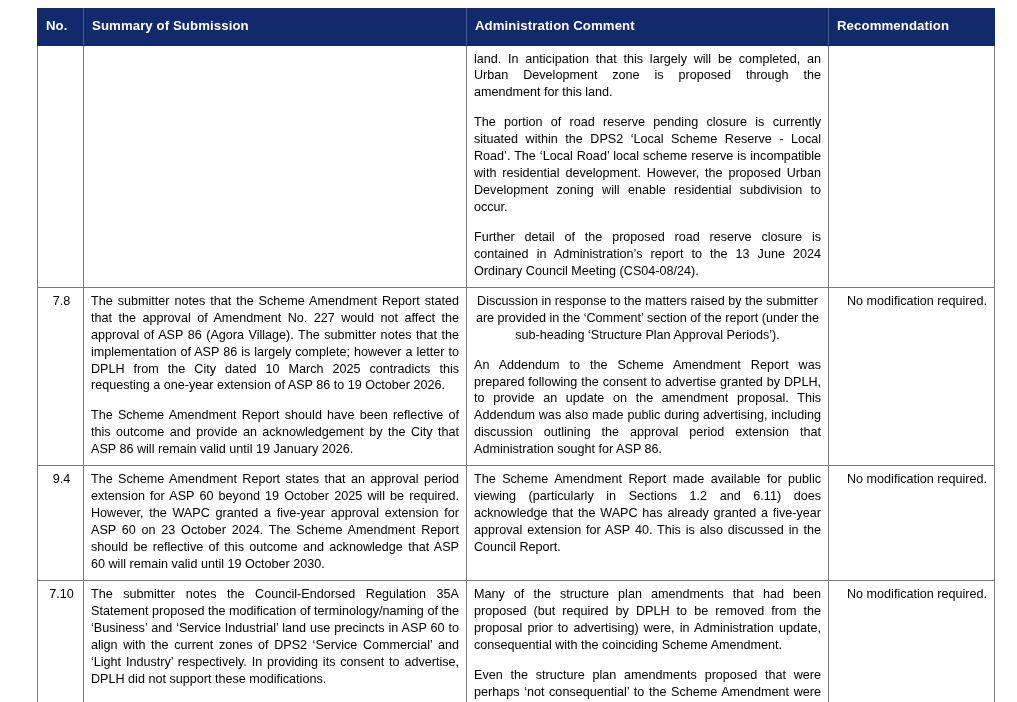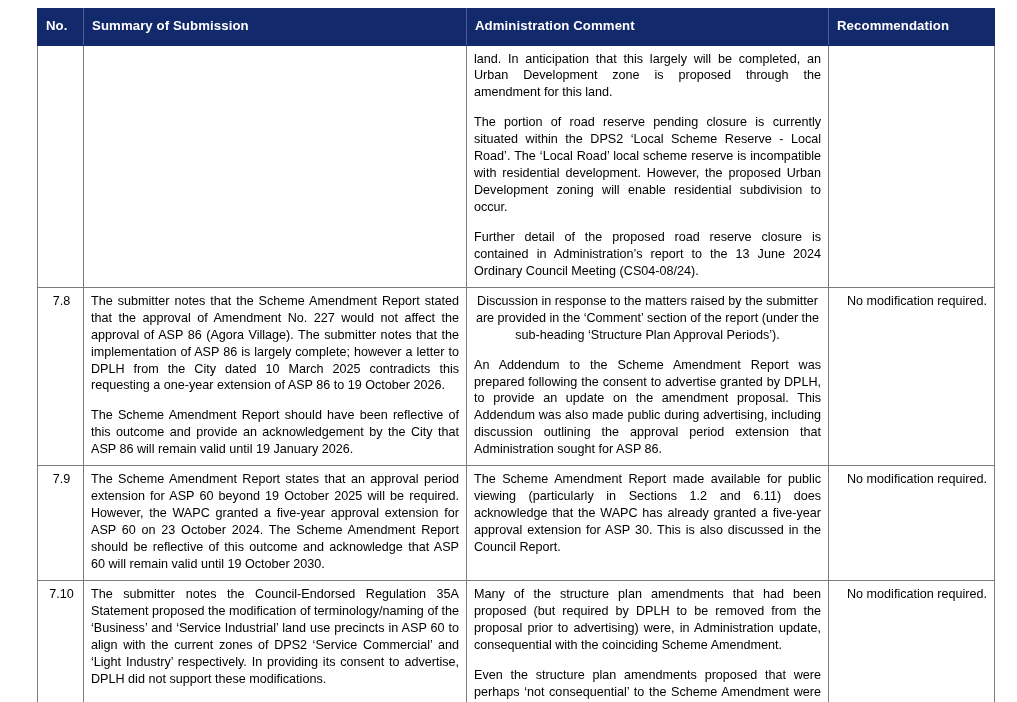--- a/index.html
+++ b/index.html
@@ -121,26 +121,26 @@
           <td class="body-col">
             <p class="flush">Discussion in response to the matters raised by the submitter are provided in the ‘Comment’ section of the report (under the sub-heading ‘Structure Plan Approval Periods’).</p>
             <p>An Addendum to the Scheme Amendment Report was prepared following the consent to advertise granted by DPLH, to provide an update on the amendment proposal. This Addendum was also made public during advertising, including discussion outlining the approval period extension that Administration sought for ASP 86.</p>
           </td>
           <td class="rec">
             <p>No modification required.</p>
           </td>
         </tr>
 
         <tr>
-          <td class="num">7.9</td>
+          <td class="num">9.4</td>
           <td class="body-col">
             <p>The Scheme Amendment Report states that an approval period extension for ASP 60 beyond 19 October 2025 will be required. However, the WAPC granted a five-year approval extension for ASP 60 on 23 October 2024. The Scheme Amendment Report should be reflective of this outcome and acknowledge that ASP 60 will remain valid until 19 October 2030.</p>
           </td>
           <td class="body-col">
-            <p>The Scheme Amendment Report made available for public viewing (particularly in Sections 1.2 and 6.11) does acknowledge that the WAPC has already granted a five-year approval extension for ASP 30. This is also discussed in the Council Report.</p>
+            <p>The Scheme Amendment Report made available for public viewing (particularly in Sections 1.2 and 6.11) does acknowledge that the WAPC has already granted a five-year approval extension for ASP 40. This is also discussed in the Council Report.</p>
           </td>
           <td class="rec">
             <p>No modification required.</p>
           </td>
         </tr>
 
         <tr>
           <td class="num">7.10</td>
           <td class="body-col">
             <p>The submitter notes the Council-Endorsed Regulation 35A Statement proposed the modification of terminology/naming of the ‘Business’ and ‘Service Industrial’ land use precincts in ASP 60 to align with the current zones of DPS2 ‘Service Commercial’ and ‘Light Industry’ respectively. In providing its consent to advertise, DPLH did not support these modifications.</p>

